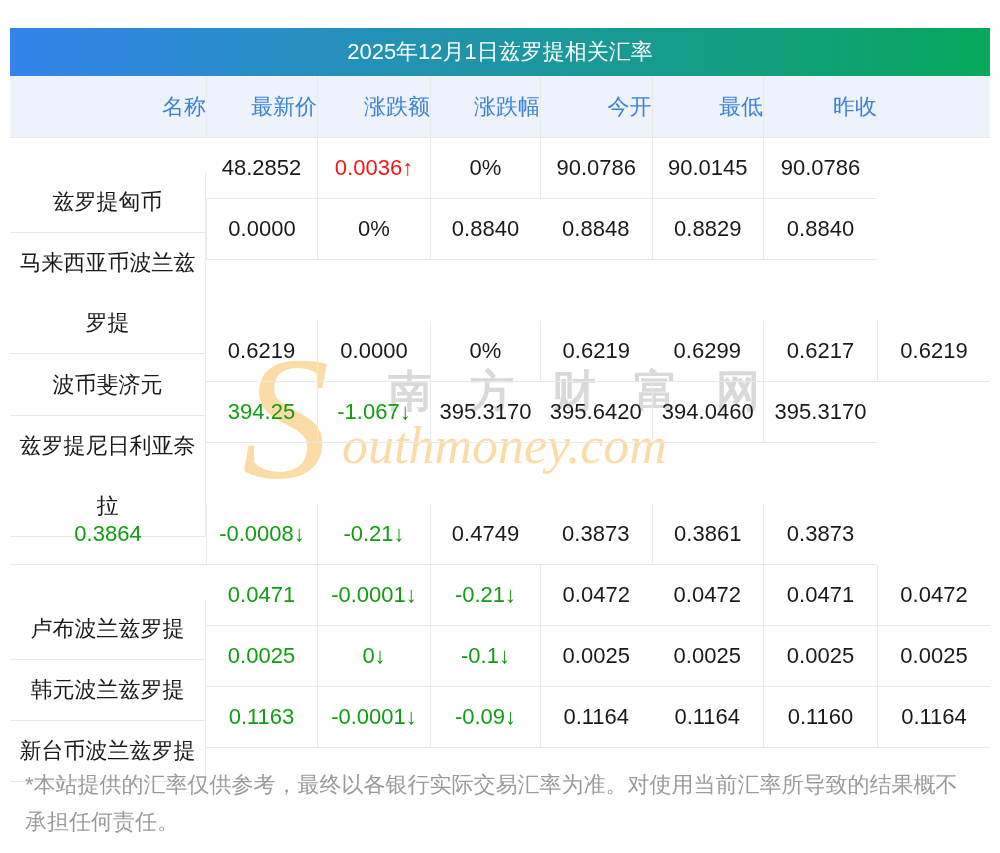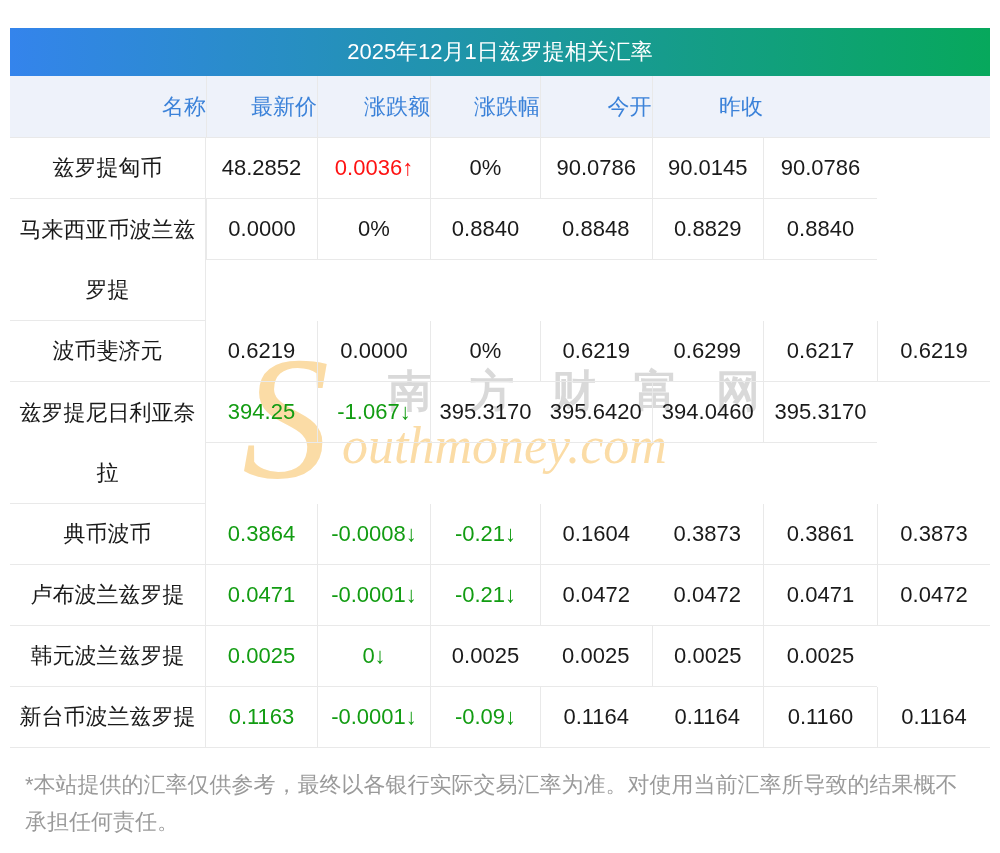--- a/index.html
+++ b/index.html
@@ -29,20 +29,21 @@
     height:61px;position:relative;z-index:1;
   }
   .trow.tall{height:122px;}
   .cell{font-size:22px;color:var(--body-text,#1a1a1a);text-align:center;}
   .cell.name{
     line-height:60px;padding:0 9px;
     border-right:1px solid var(--border,#e9e9e9);
     border-bottom:1px solid var(--border,#e9e9e9);
     display:flex;flex-direction:column;justify-content:center;
     word-break:break-all;
+    margin-top:34px;
   }
   .cell.v{
     height:60px;line-height:60px;
     border-bottom:1px solid var(--border,#e9e9e9);
     align-self:start;
   }
   .cell.v.bl{border-left:1px solid var(--border,#e9e9e9);}
   .c-k{color:var(--body-text,#1a1a1a);}
   .c-r{color:var(--up-red,#fe1212);text-align:center;}
   .c-g{color:var(--down-green,#129c12);}
@@ -84,20 +85,21 @@
 
   <div class="table-wrap">
     <div class="title-bar">2025年12月1日兹罗提相关汇率</div>
 
     <div class="header-row">
       <div class="hcell">名称</div>
       <div class="hcell bl">最新价</div>
       <div class="hcell bl">涨跌额</div>
       <div class="hcell bl">涨跌幅</div>
       <div class="hcell bl">今开</div>
+      <div class="hcell bl">最低</div>
       <div class="hcell bl">昨收</div>
     </div>
 
     <div>
   <div class="trow">
     <div class="cell name">兹罗提匈币</div>
     <div class="cell v c-k">48.2852</div>
     <div class="cell v bl c-r">0.0036↑</div>
     <div class="cell v bl c-k">0%</div>
     <div class="cell v bl c-k">90.0786</div>
@@ -130,45 +132,45 @@
     <div class="cell name">兹罗提尼日利亚奈拉</div>
     <div class="cell v c-g">394.25</div>
     <div class="cell v bl c-g">-1.067↓</div>
     <div class="cell v bl c-k">395.3170</div>
     <div class="cell v c-k">395.6420</div>
     <div class="cell v bl c-k">394.0460</div>
     <div class="cell v bl c-k">395.3170</div>
   </div>
 
   <div class="trow">
-    <div class="cell name">典币波币</div>
     <div class="cell v c-g">0.3864</div>
     <div class="cell v bl c-g">-0.0008↓</div>
     <div class="cell v bl c-g">-0.21↓</div>
-    <div class="cell v bl c-k">0.1604</div>
+    <div class="cell v bl c-k">0.4749</div>
     <div class="cell v c-k">0.3873</div>
     <div class="cell v bl c-k">0.3861</div>
     <div class="cell v bl c-k">0.3873</div>
   </div>
 
   <div class="trow">
     <div class="cell name">卢布波兰兹罗提</div>
     <div class="cell v c-g">0.0471</div>
     <div class="cell v bl c-g">-0.0001↓</div>
     <div class="cell v bl c-g">-0.21↓</div>
     <div class="cell v bl c-k">0.0472</div>
     <div class="cell v c-k">0.0472</div>
     <div class="cell v bl c-k">0.0471</div>
     <div class="cell v bl c-k">0.0472</div>
   </div>
 
   <div class="trow">
     <div class="cell name">韩元波兰兹罗提</div>
     <div class="cell v c-g">0.0025</div>
     <div class="cell v bl c-g">0↓</div>
+    <div class="cell v bl c-g">-0.1↓</div>
     <div class="cell v bl c-k">0.0025</div>
     <div class="cell v c-k">0.0025</div>
     <div class="cell v bl c-k">0.0025</div>
     <div class="cell v bl c-k">0.0025</div>
   </div>
 
   <div class="trow">
     <div class="cell name">新台币波兰兹罗提</div>
     <div class="cell v c-g">0.1163</div>
     <div class="cell v bl c-g">-0.0001↓</div>

